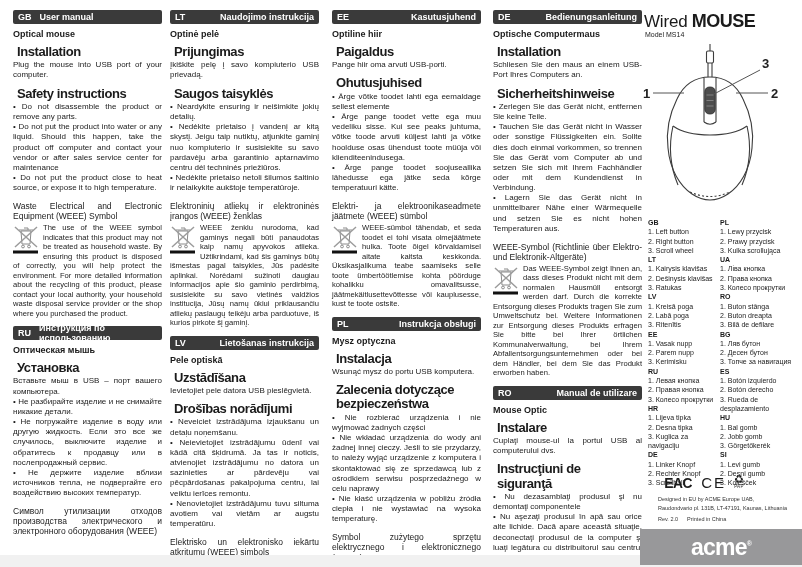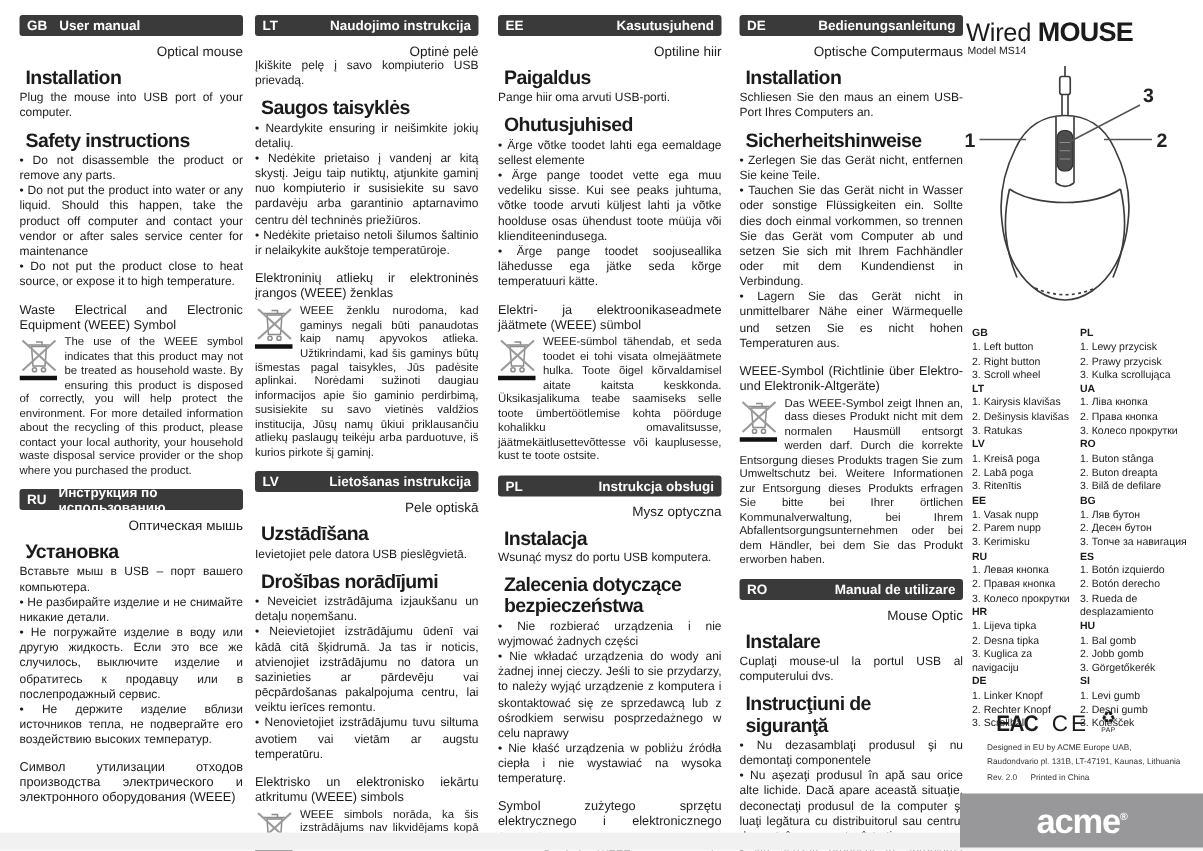--- a/index.html
+++ b/index.html
@@ -4,21 +4,21 @@
 <style>
   html,body{margin:0;padding:0}
   body{width:802px;height:567px;position:relative;background:#fff;overflow:hidden;
        font-family:"Liberation Sans",sans-serif;color:#1b1b1b}
   .col{position:absolute;top:10px;width:149px}
   #col0{left:13px}#col1{left:170px}#col2{left:332px}#col3{left:493px}
   .block + .block{margin-top:8px}
   .lang-bar{display:flex;justify-content:space-between;align-items:center;background:#3a3a3a;
             color:#fff;font-weight:bold;font-size:9px;height:14px;padding:0 5px;border-radius:2px}
   .lang-bar.adjacent{justify-content:flex-start;gap:8px}
-  .subtitle{font-size:9px;font-weight:normal;text-align:right;margin:5px 0 0}
+  .subtitle{font-size:9px;font-weight:bold;text-align:left;margin:5px 0 0}
   h2{font-size:13px;font-weight:bold;margin:6px 4px 1px;letter-spacing:-0.4px;line-height:1.1}
   .para{font-size:8px;line-height:1.27;text-align:justify;margin:0}
   .bullets{margin:0;padding:0;list-style:none}
   .bullets li{font-size:8px;line-height:1.27;text-align:justify}
   .bullets li::before{content:"• "}
   .weee-h{font-size:8.5px;font-weight:normal;line-height:1.18;margin:8px 0 2px;text-align:justify}
   .weee{font-size:7.6px;line-height:1.25;text-align:justify;margin:0}
   .weee-icon{float:left;margin:1px 4px 0 0}
   
   .product-title{position:absolute;left:644px;top:11px;white-space:nowrap}
@@ -101,20 +101,21 @@
 
   </section>
   </div>
 <div class="col" id="col1">
     <section class="block">
     <div class="lang-bar">
       <span class="lang-code">LT</span>
       <span class="lang-title">Naudojimo instrukcija</span>
     </div>
     <div class="subtitle">Optinė pelė</div>
+    <h2>Prijungimas</h2>
     <p class="para">Įkiškite pelę į savo kompiuterio USB prievadą.</p>
     <h2>Saugos taisyklės</h2>
     <ul class="bullets">
         <li>Neardykite ensuring ir neišimkite jokių detalių.</li>
         <li>Nedėkite prietaiso į vandenį ar kitą skystį. Jeigu taip nutiktų, atjunkite gaminį nuo kompiuterio ir susisiekite su savo pardavėju arba garantinio aptarnavimo centru dėl techninės priežiūros.</li>
         <li>Nedėkite prietaiso netoli šilumos šaltinio ir nelaikykite aukštoje temperatūroje.</li>
       </ul>
     <h3 class="weee-h">Elektroninių atliekų ir elektroninės įrangos (WEEE) ženklas</h3>
     <div class="weee">
       <svg class="weee-icon" width="26" height="30" viewBox="0 0 26 30">

